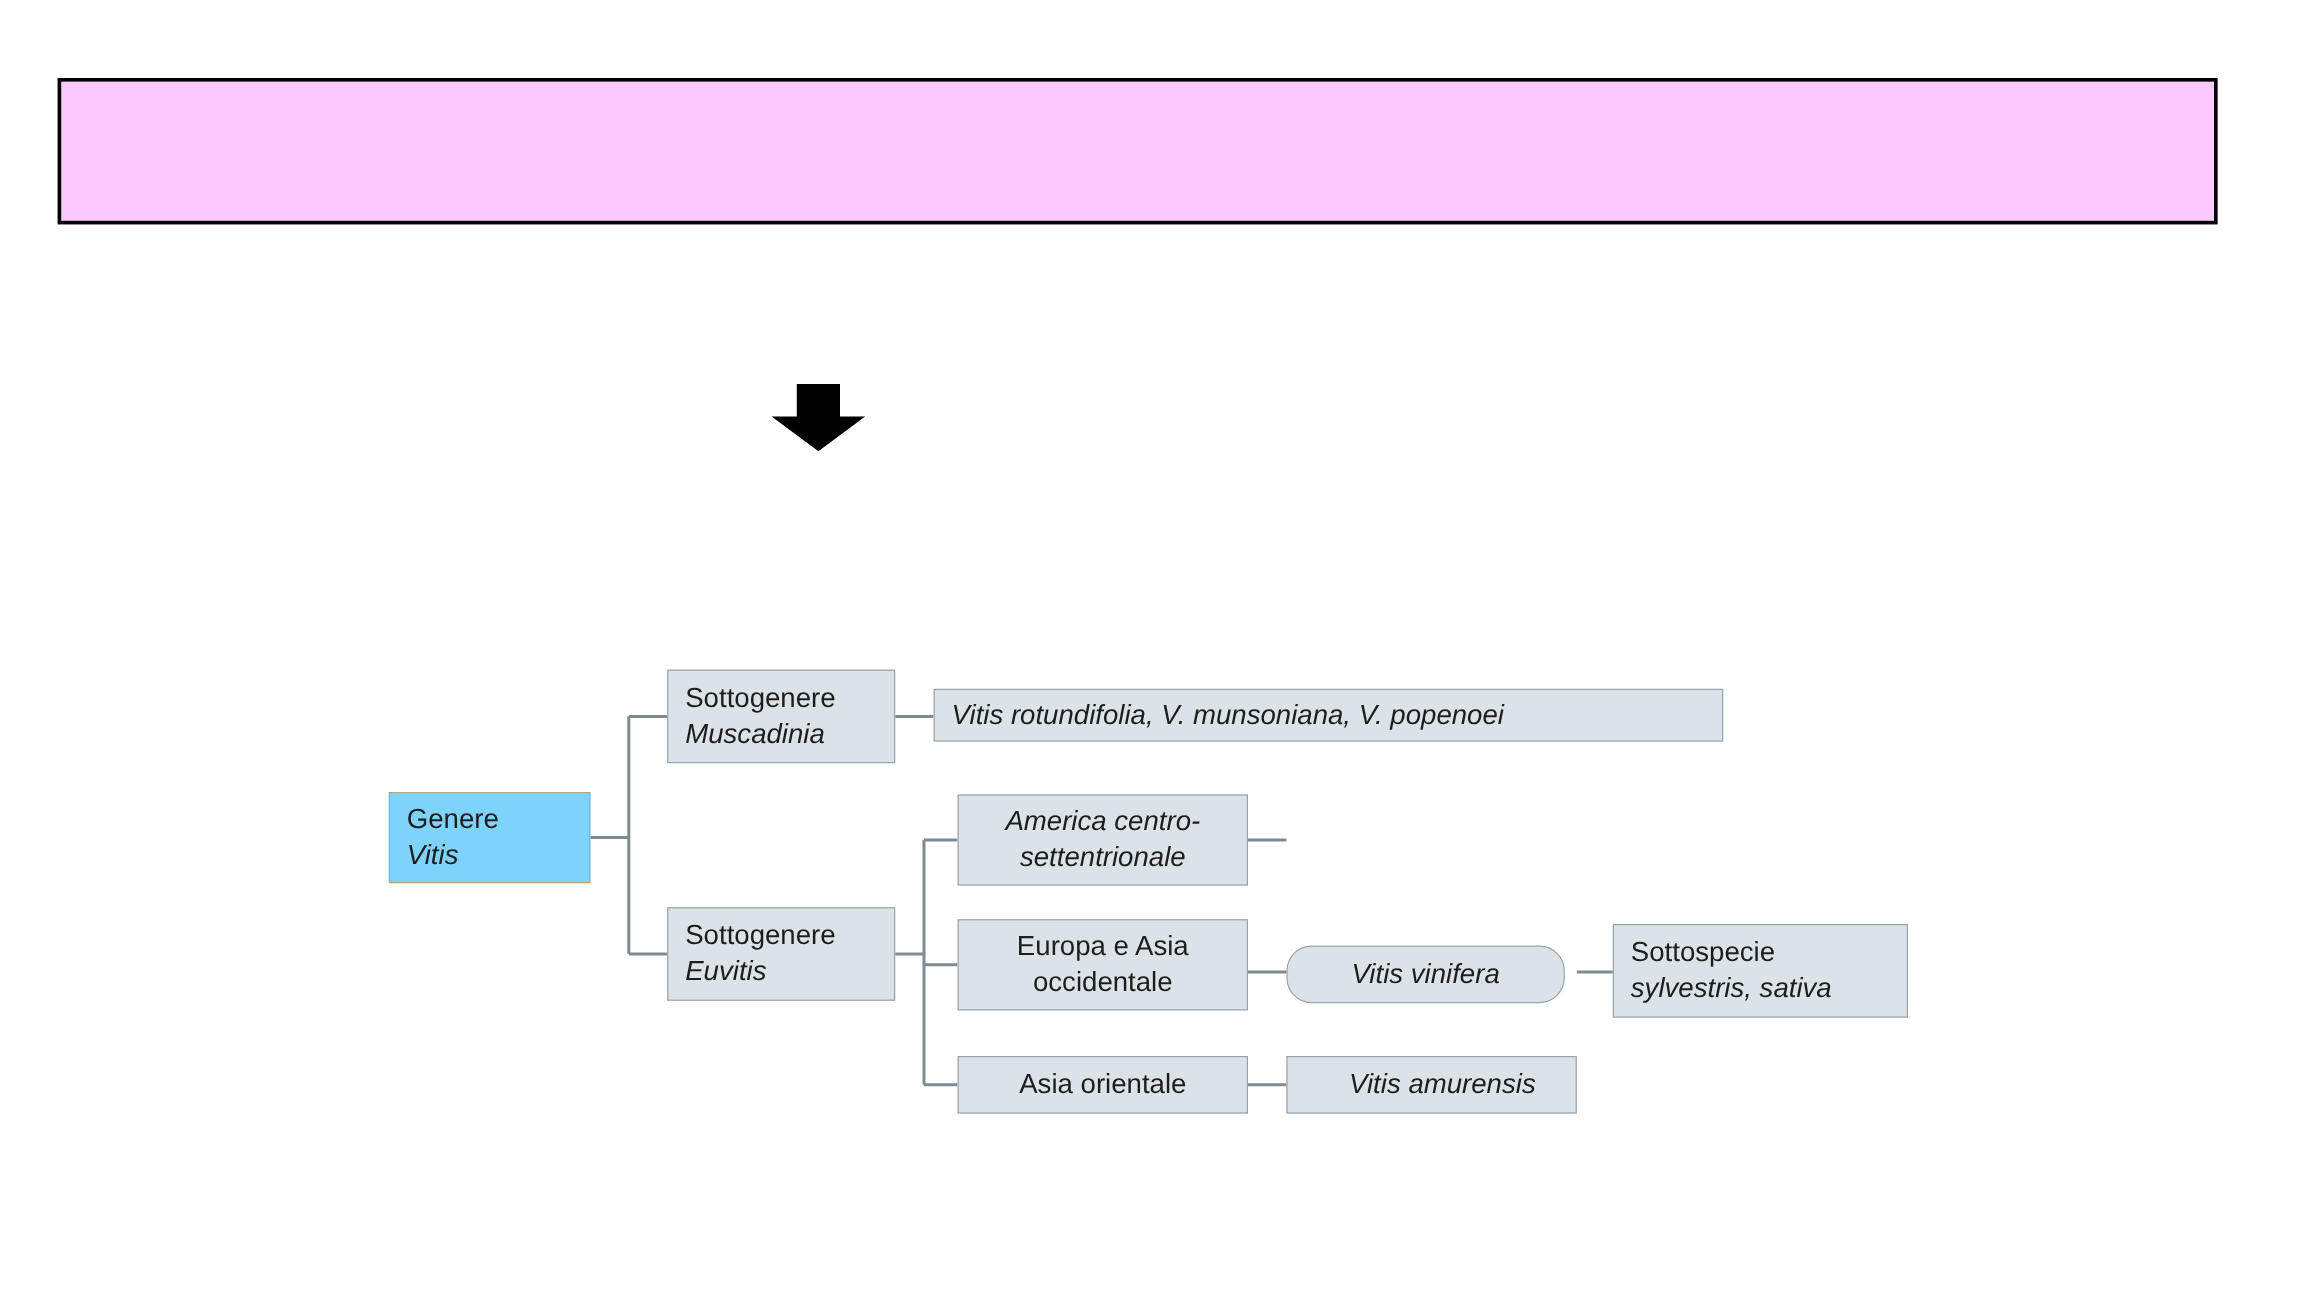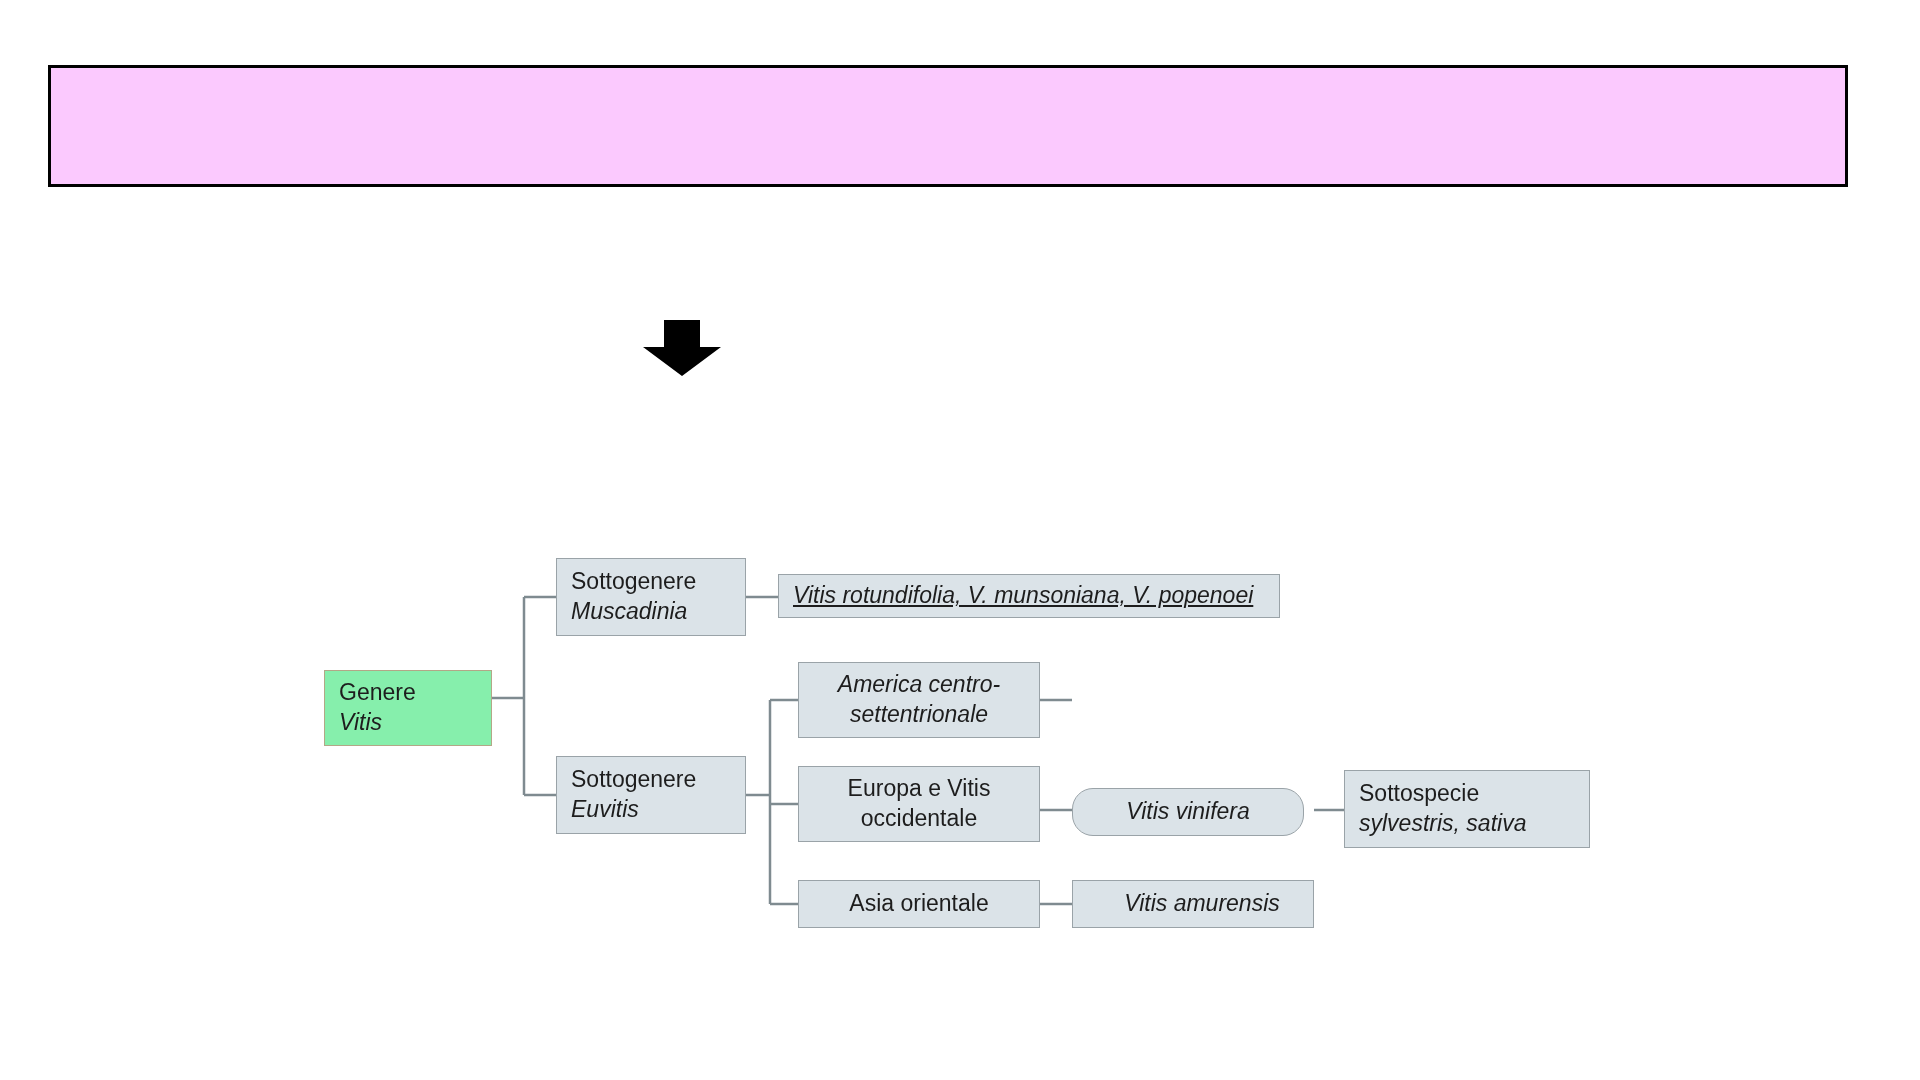--- a/index.html
+++ b/index.html
@@ -73,29 +73,28 @@
 
   .node.center { align-items: center; text-align: center; }
   .node.left   { align-items: flex-start; text-align: left; }
 
   .node .ln { display: block; white-space: nowrap; }
   .bold { font-weight: normal; }
   .ital { font-style: italic; }
 
   
   .node.genus {
-    background: #86efac;
+    background: #7dd3fc;
     border: 1px solid #b3a787;
-    margin-top: 10px;
   }
 
   
   #node-genus        { left: 324px; top: 660px;  width: 168px; height: 76px; }
   #node-muscadinia   { left: 556px; top: 558px;  width: 190px; height: 78px; }
-  #node-muscadinia-species { left: 778px; top: 574px; width: 502px; height: 44px; text-decoration: underline; }
+  #node-muscadinia-species { left: 778px; top: 574px; width: 658px; height: 44px; }
 
   #node-euvitis      { left: 556px; top: 756px;  width: 190px; height: 78px; }
 
   #node-america      { left: 798px; top: 662px;  width: 242px; height: 76px; font-style: italic; }
   #node-america-species { left: 1072px; top: 658px; width: 516px; height: 84px; }
 
   #node-europa       { left: 798px; top: 766px;  width: 242px; height: 76px; }
   #node-vinifera     { left: 1072px; top: 788px; width: 232px; height: 48px; border-radius: 21px; }
   #node-sottospecie  { left: 1344px; top: 770px; width: 246px; height: 78px; }
 
@@ -165,21 +164,21 @@
       <span class="ln ital">Euvitis</span>
     </div>
 
     <div class="node center" id="node-america">
       <span class="ln">America centro-</span>
       <span class="ln">settentrionale</span>
     </div>
 
 
     <div class="node center" id="node-europa">
-      <span class="ln">Europa e Vitis</span>
+      <span class="ln">Europa e Asia</span>
       <span class="ln">occidentale</span>
     </div>
 
     <div class="node center" id="node-vinifera">
       <span class="ln ital">Vitis vinifera</span>
     </div>
 
     <div class="node left" id="node-sottospecie">
       <span class="ln bold">Sottospecie</span>
       <span class="ln ital">sylvestris, sativa</span>

